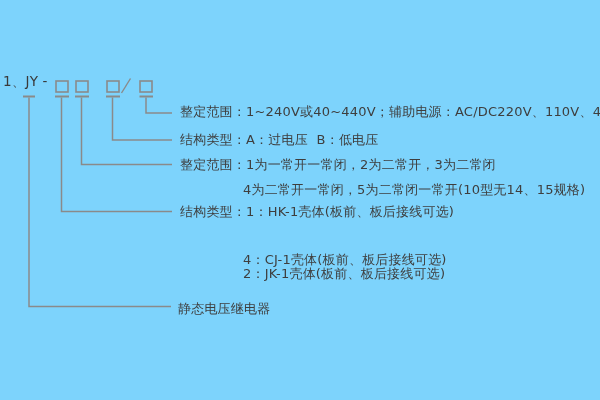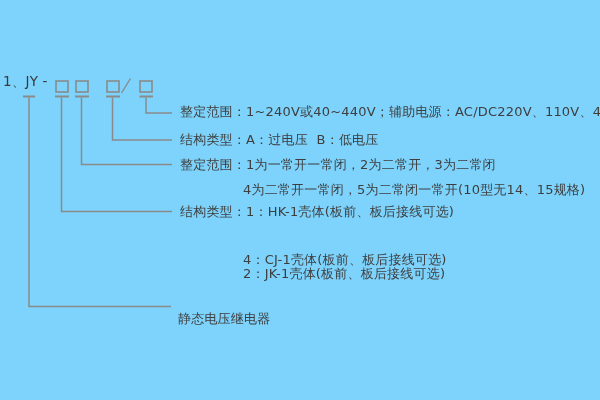--- a/index.html
+++ b/index.html
@@ -37,21 +37,21 @@
     color: #3a3a3a;
   }
   .r-setting   { left: 180px; top: 105px; }
   .r-action    { left: 180px; top: 133px; }
   .r-contact1  { left: 180px; top: 158px; }
   .r-contact2  { left: 243px; top: 183px; }
   .r-struct1   { left: 180px; top: 205px; }
   .r-struct2   { left: 243px; top: 231px; margin-top: 36px; }
   .r-struct3   { left: 243px; top: 253px; }
   .r-struct4   { left: 243px; top: 275px; }
-  .r-device    { left: 178px; top: 312px; }
+  .r-device    { left: 178px; top: 302px; }
 </style>
 </head>
 <body>
 
 <div class="canvas">
 
   <svg class="lines-svg" viewBox="0 0 600 400" fill="none" stroke="#8a8a8a">
 
     <rect x="56" y="81" width="12" height="11" stroke-width="1.6"></rect>
     <rect x="76" y="81" width="12" height="11" stroke-width="1.6"></rect>

